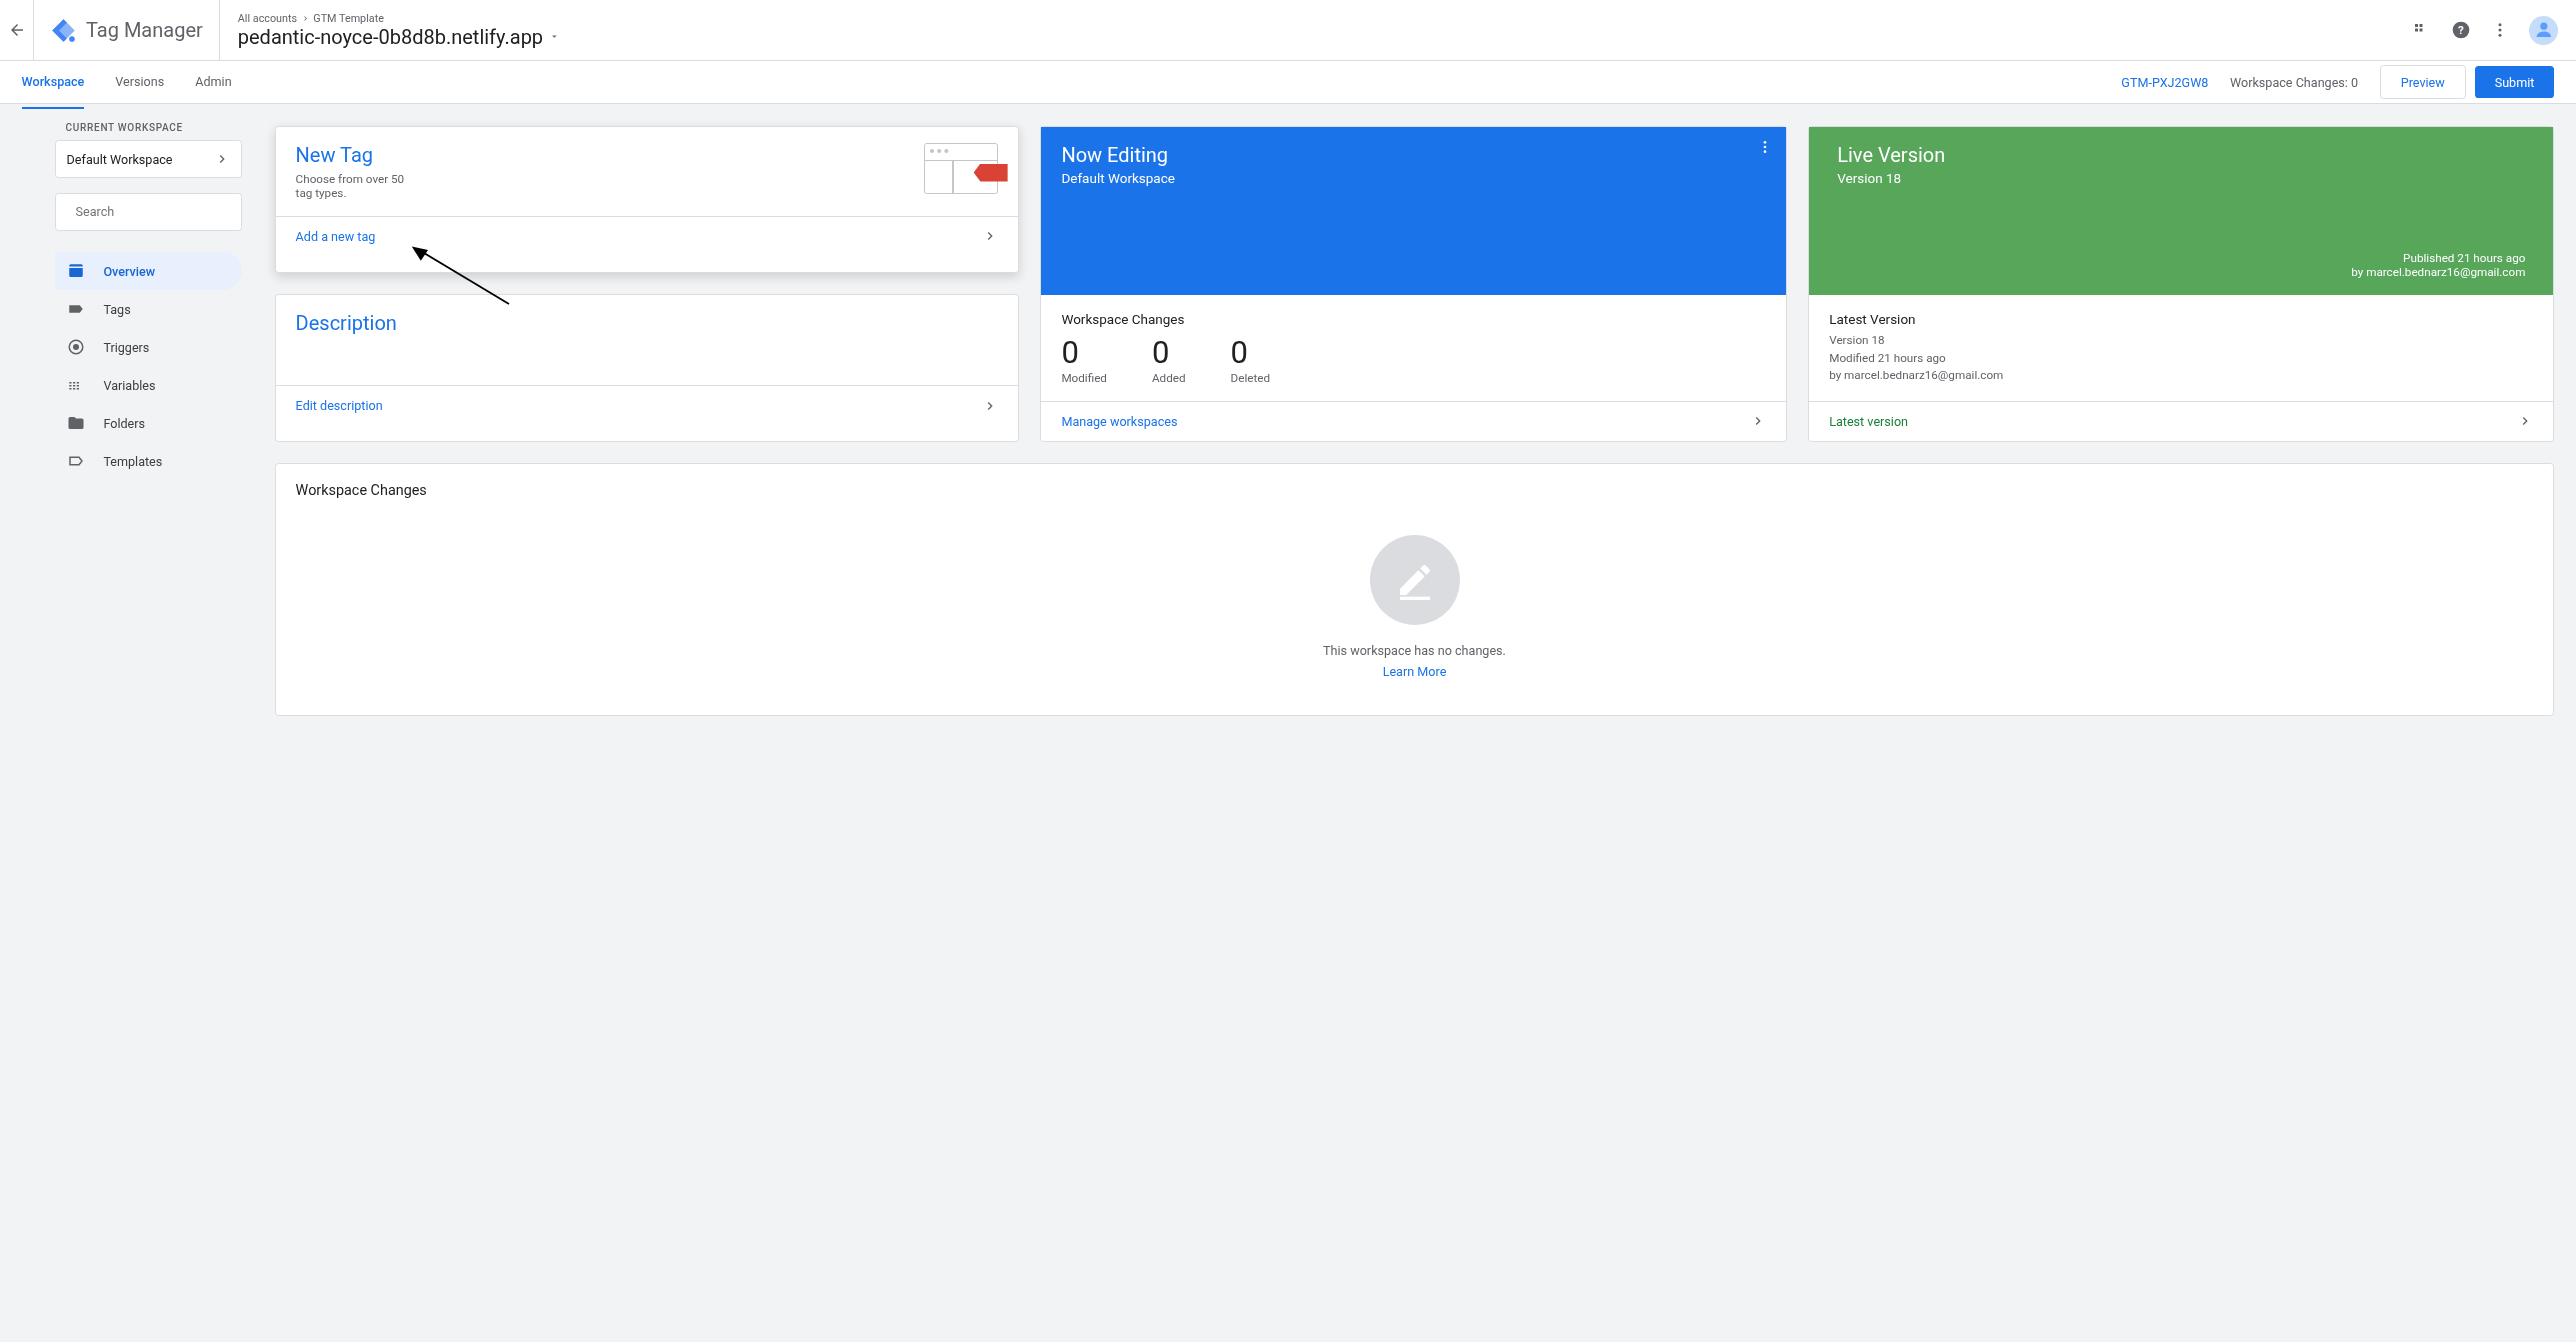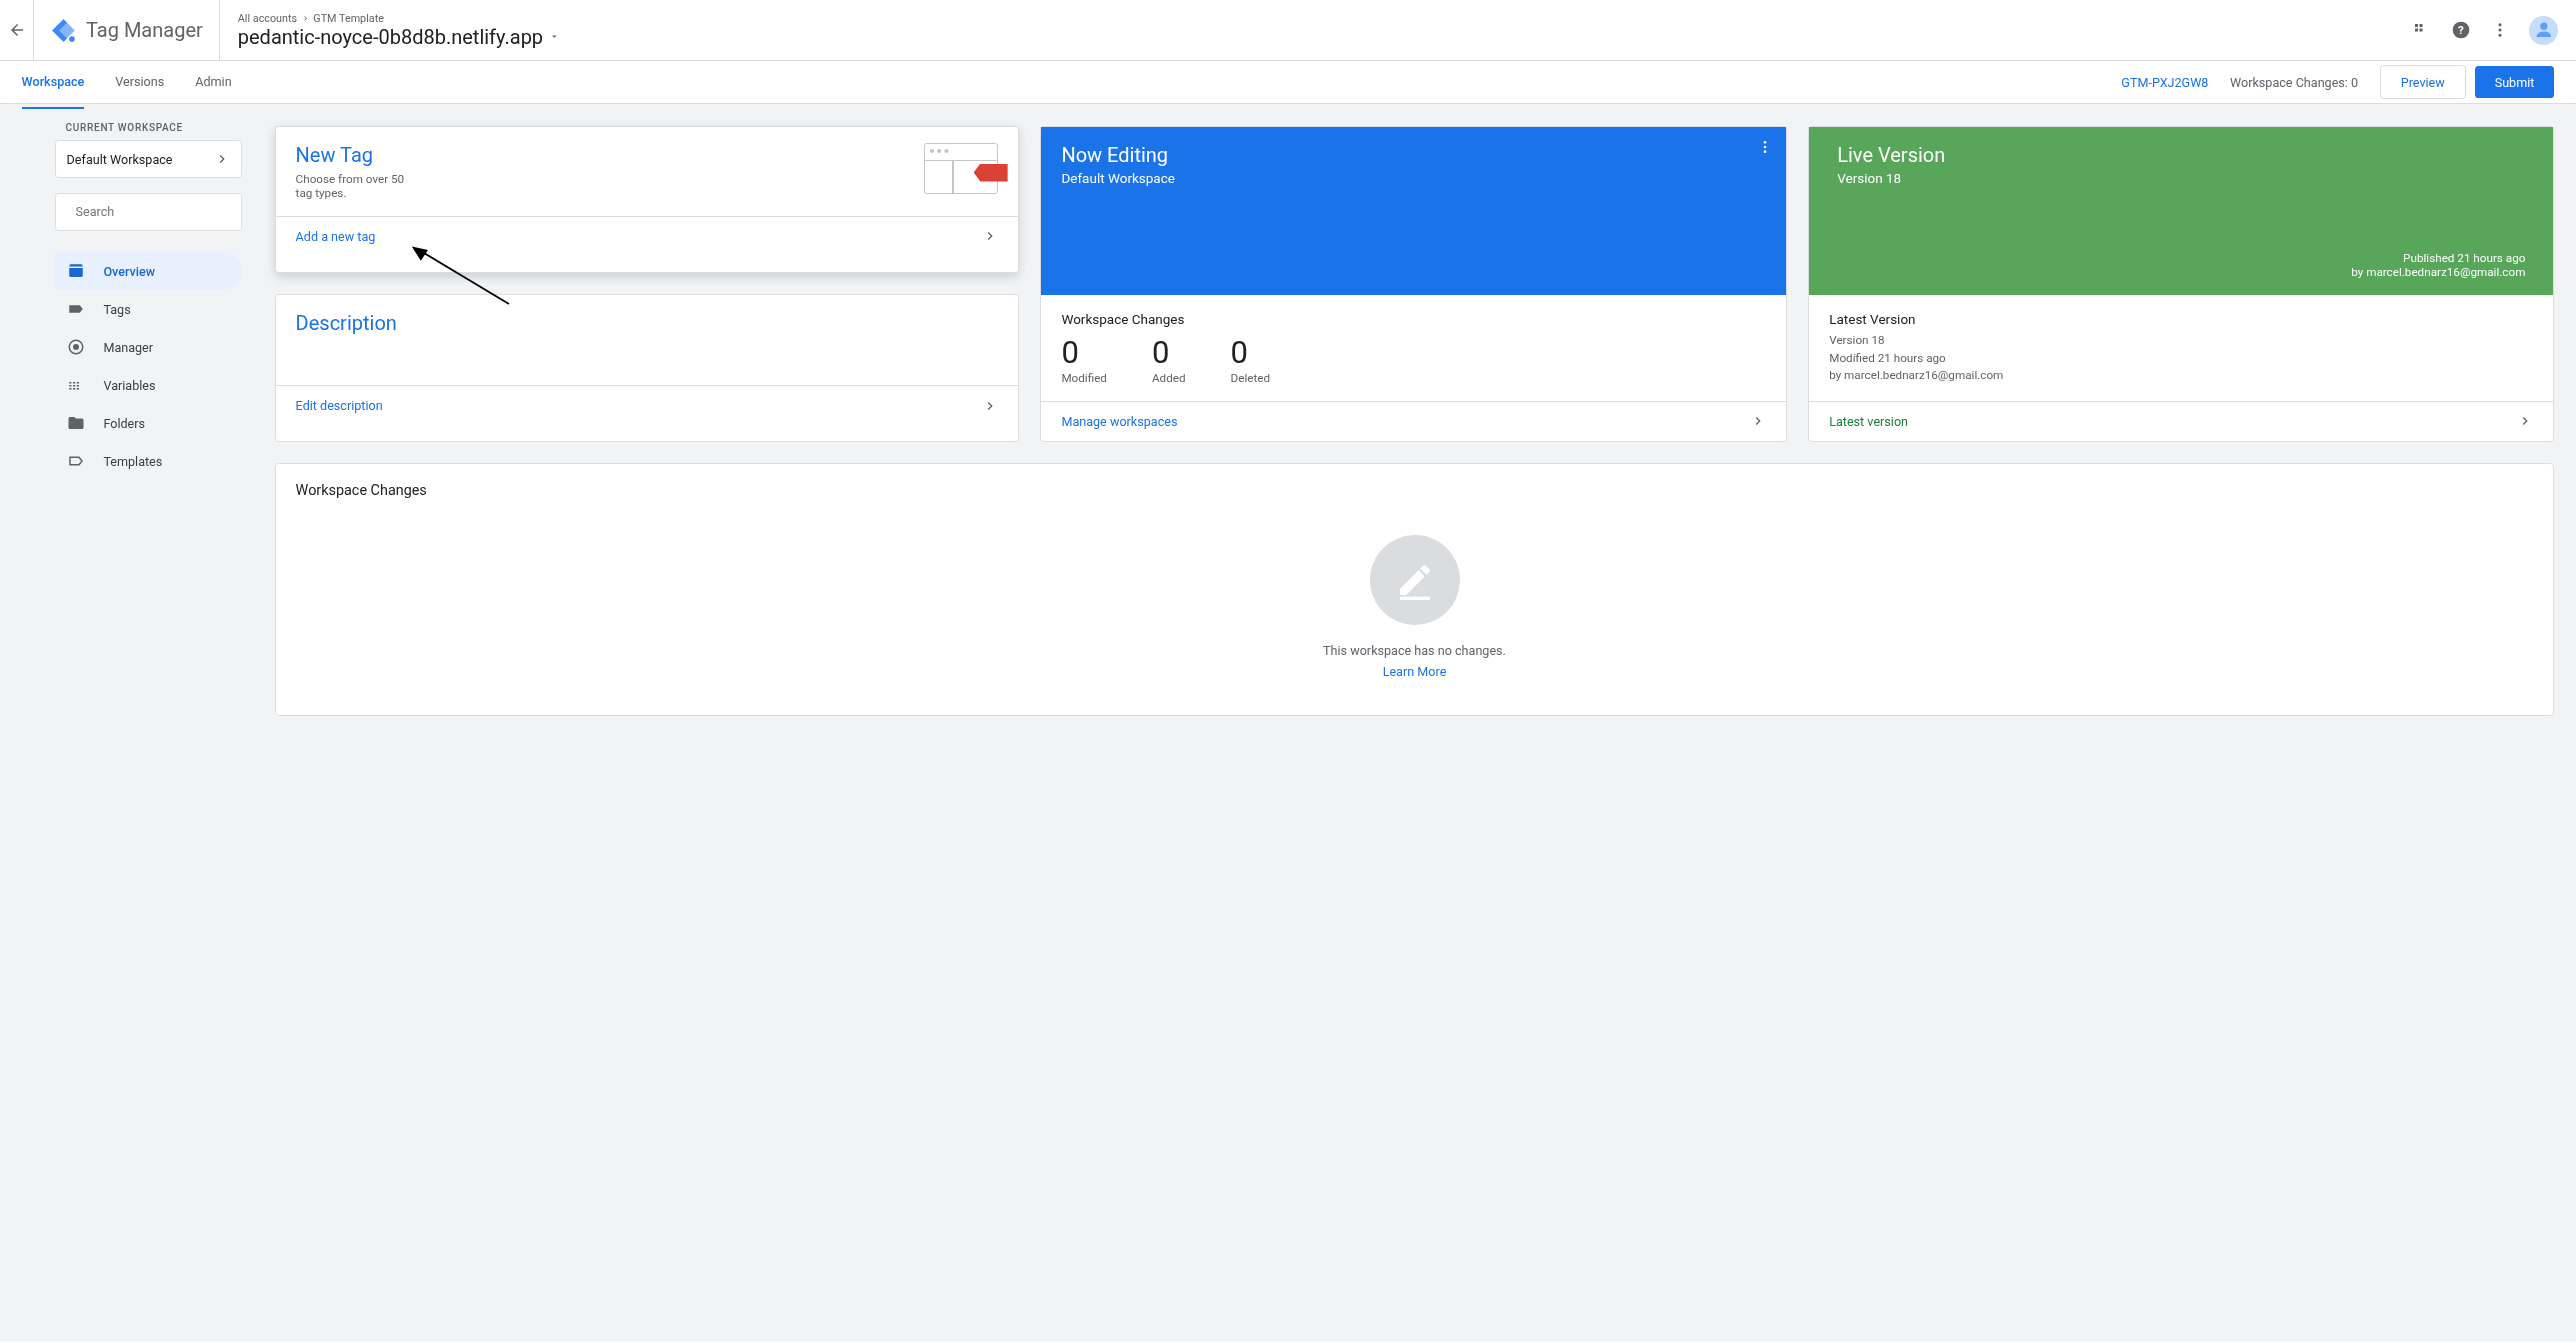--- a/index.html
+++ b/index.html
@@ -196,21 +196,21 @@
         </span>
       <span>Tags</span>
     </div>
     <div class="nav-item">
       <span class="nav-icon">
           <svg width="18" height="18" viewBox="0 0 24 24">
             <circle cx="12" cy="12" r="9" fill="none" stroke="currentColor" stroke-width="2"></circle>
             <circle cx="12" cy="12" r="4" fill="currentColor"></circle>
           </svg>
         </span>
-      <span>Manager</span>
+      <span>Triggers</span>
     </div>
     <div class="nav-item">
       <span class="nav-icon">
           <svg width="18" height="18" viewBox="0 0 24 24">
             <path fill="currentColor" d="M3 8h3v2H3zM3 12h3v2H3zM3 16h3v2H3zM8 8h3v2H8zM8 12h3v2H8zM8 16h3v2H8zM13 8h3v2h-3zM13 12h3v2h-3zM13 16h3v2h-3z"></path>
           </svg>
         </span>
       <span>Variables</span>
     </div>
     <div class="nav-item">

